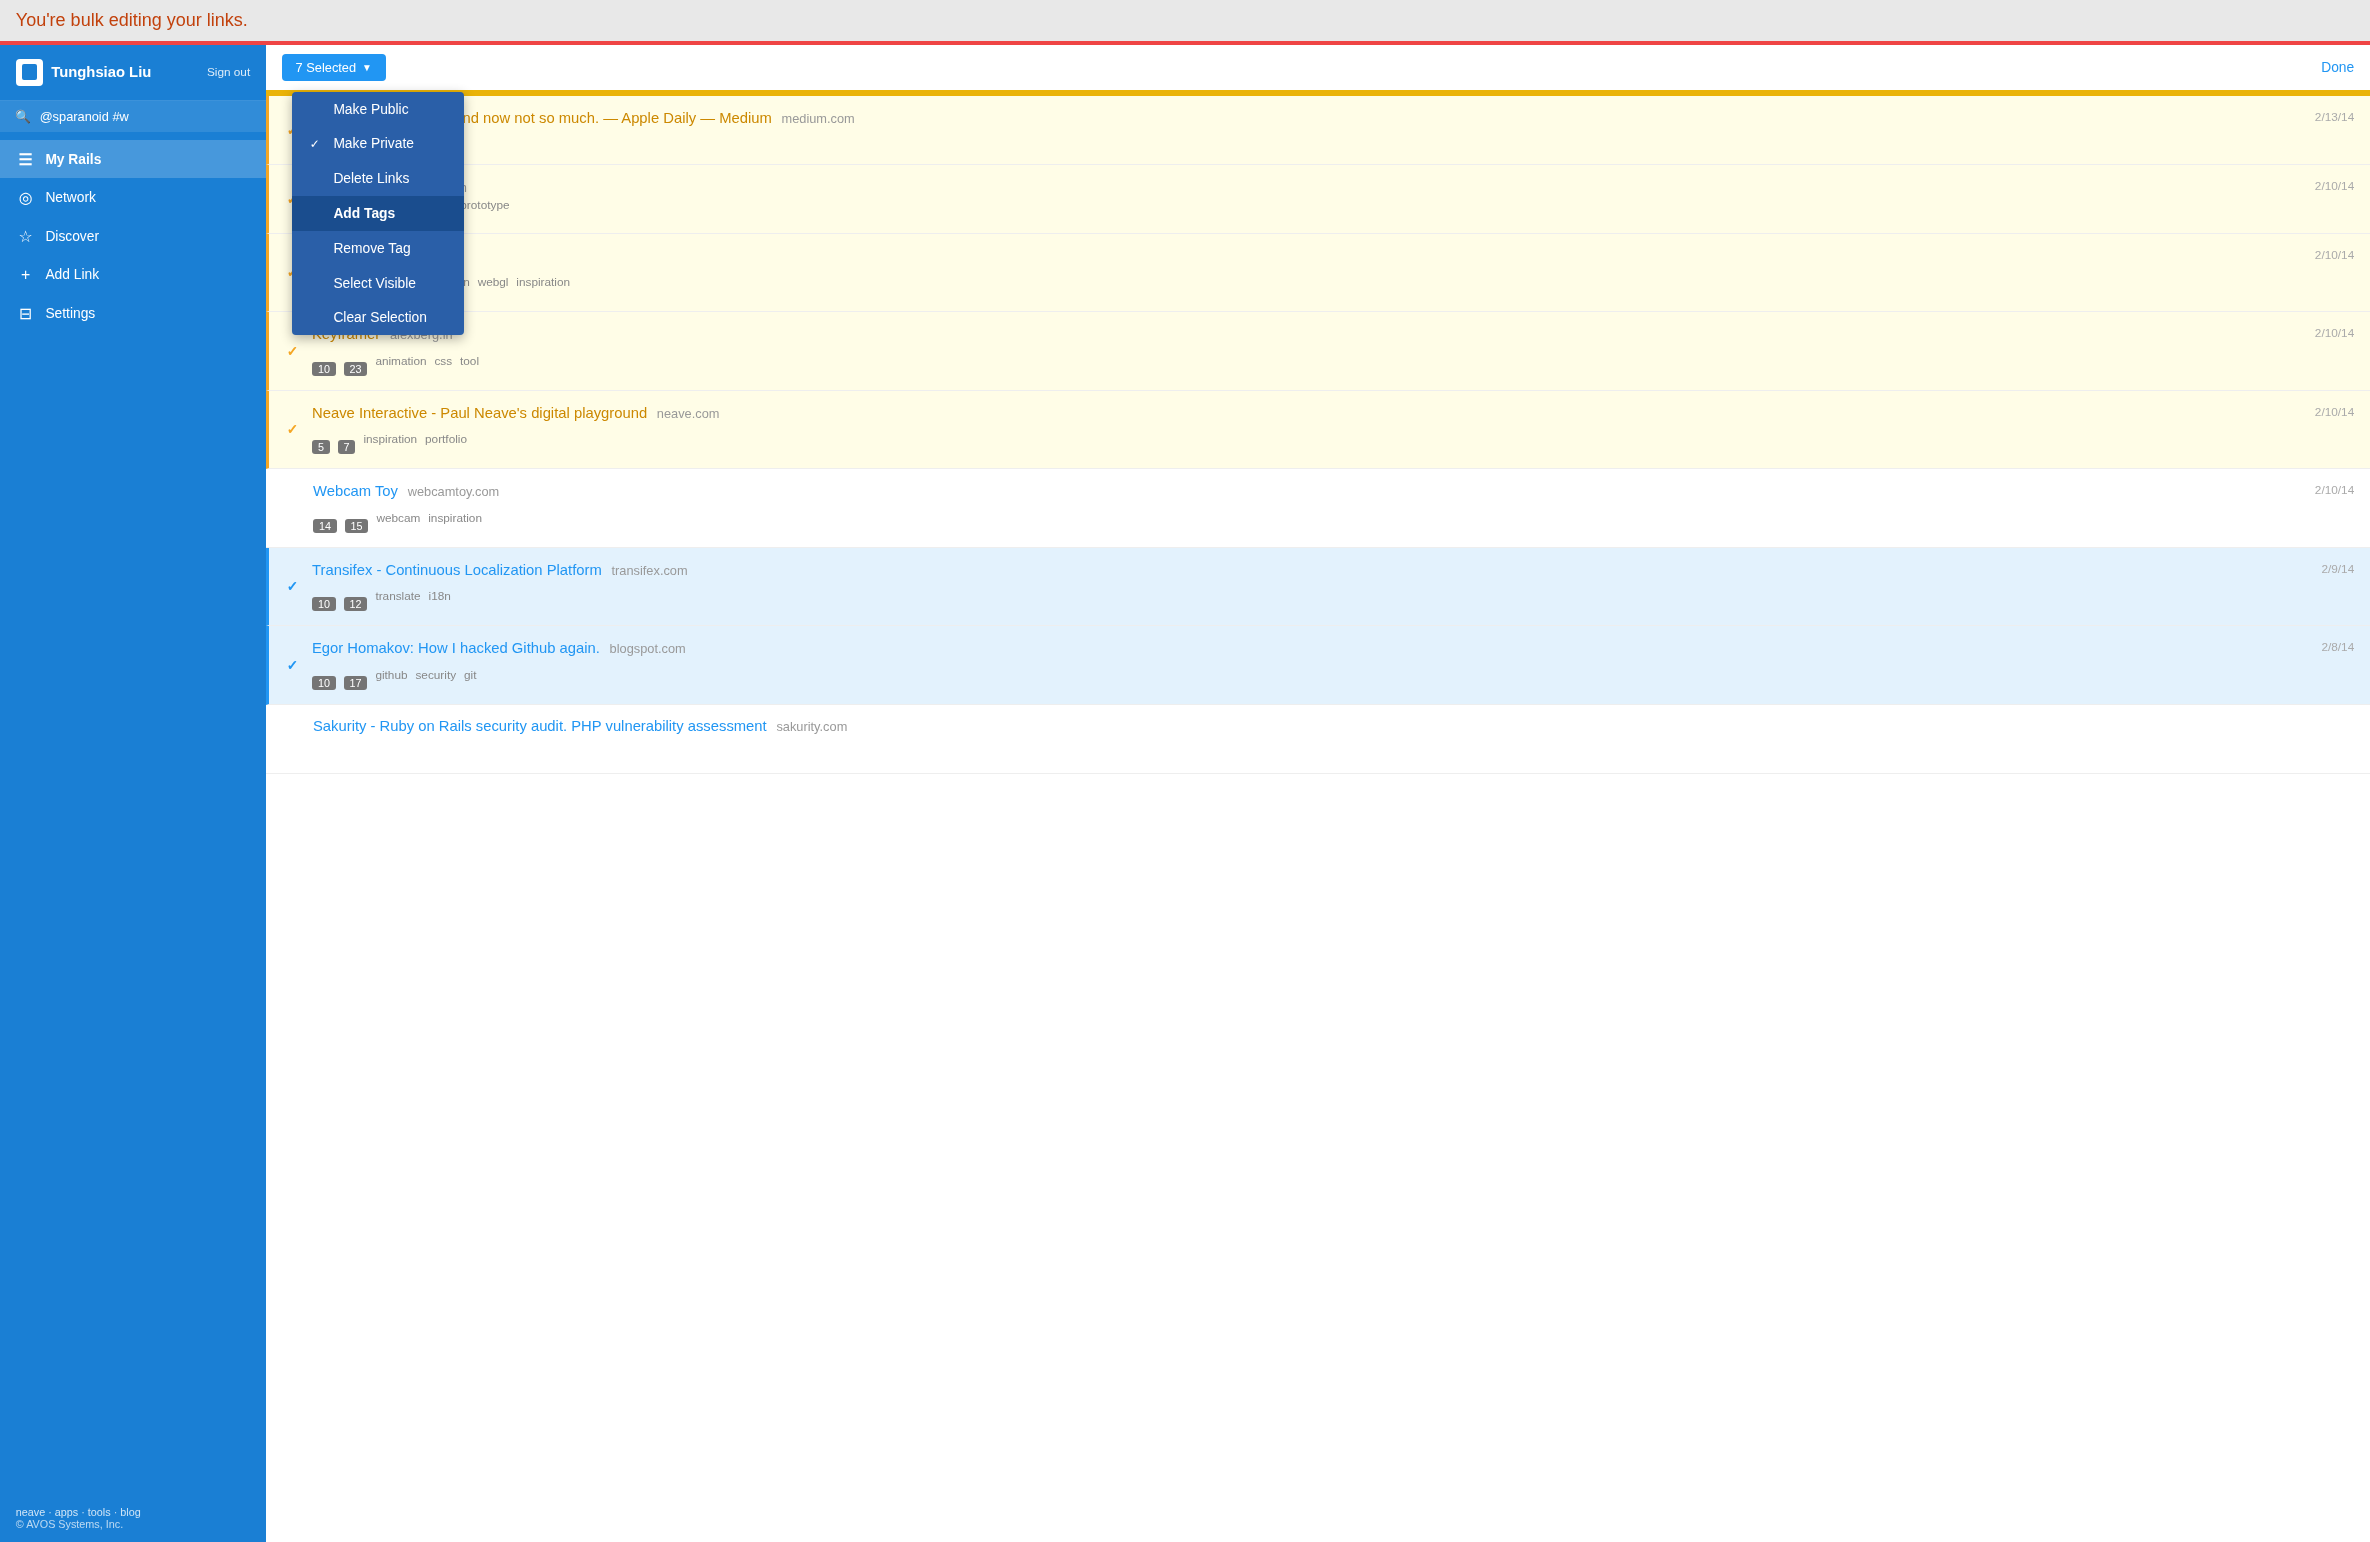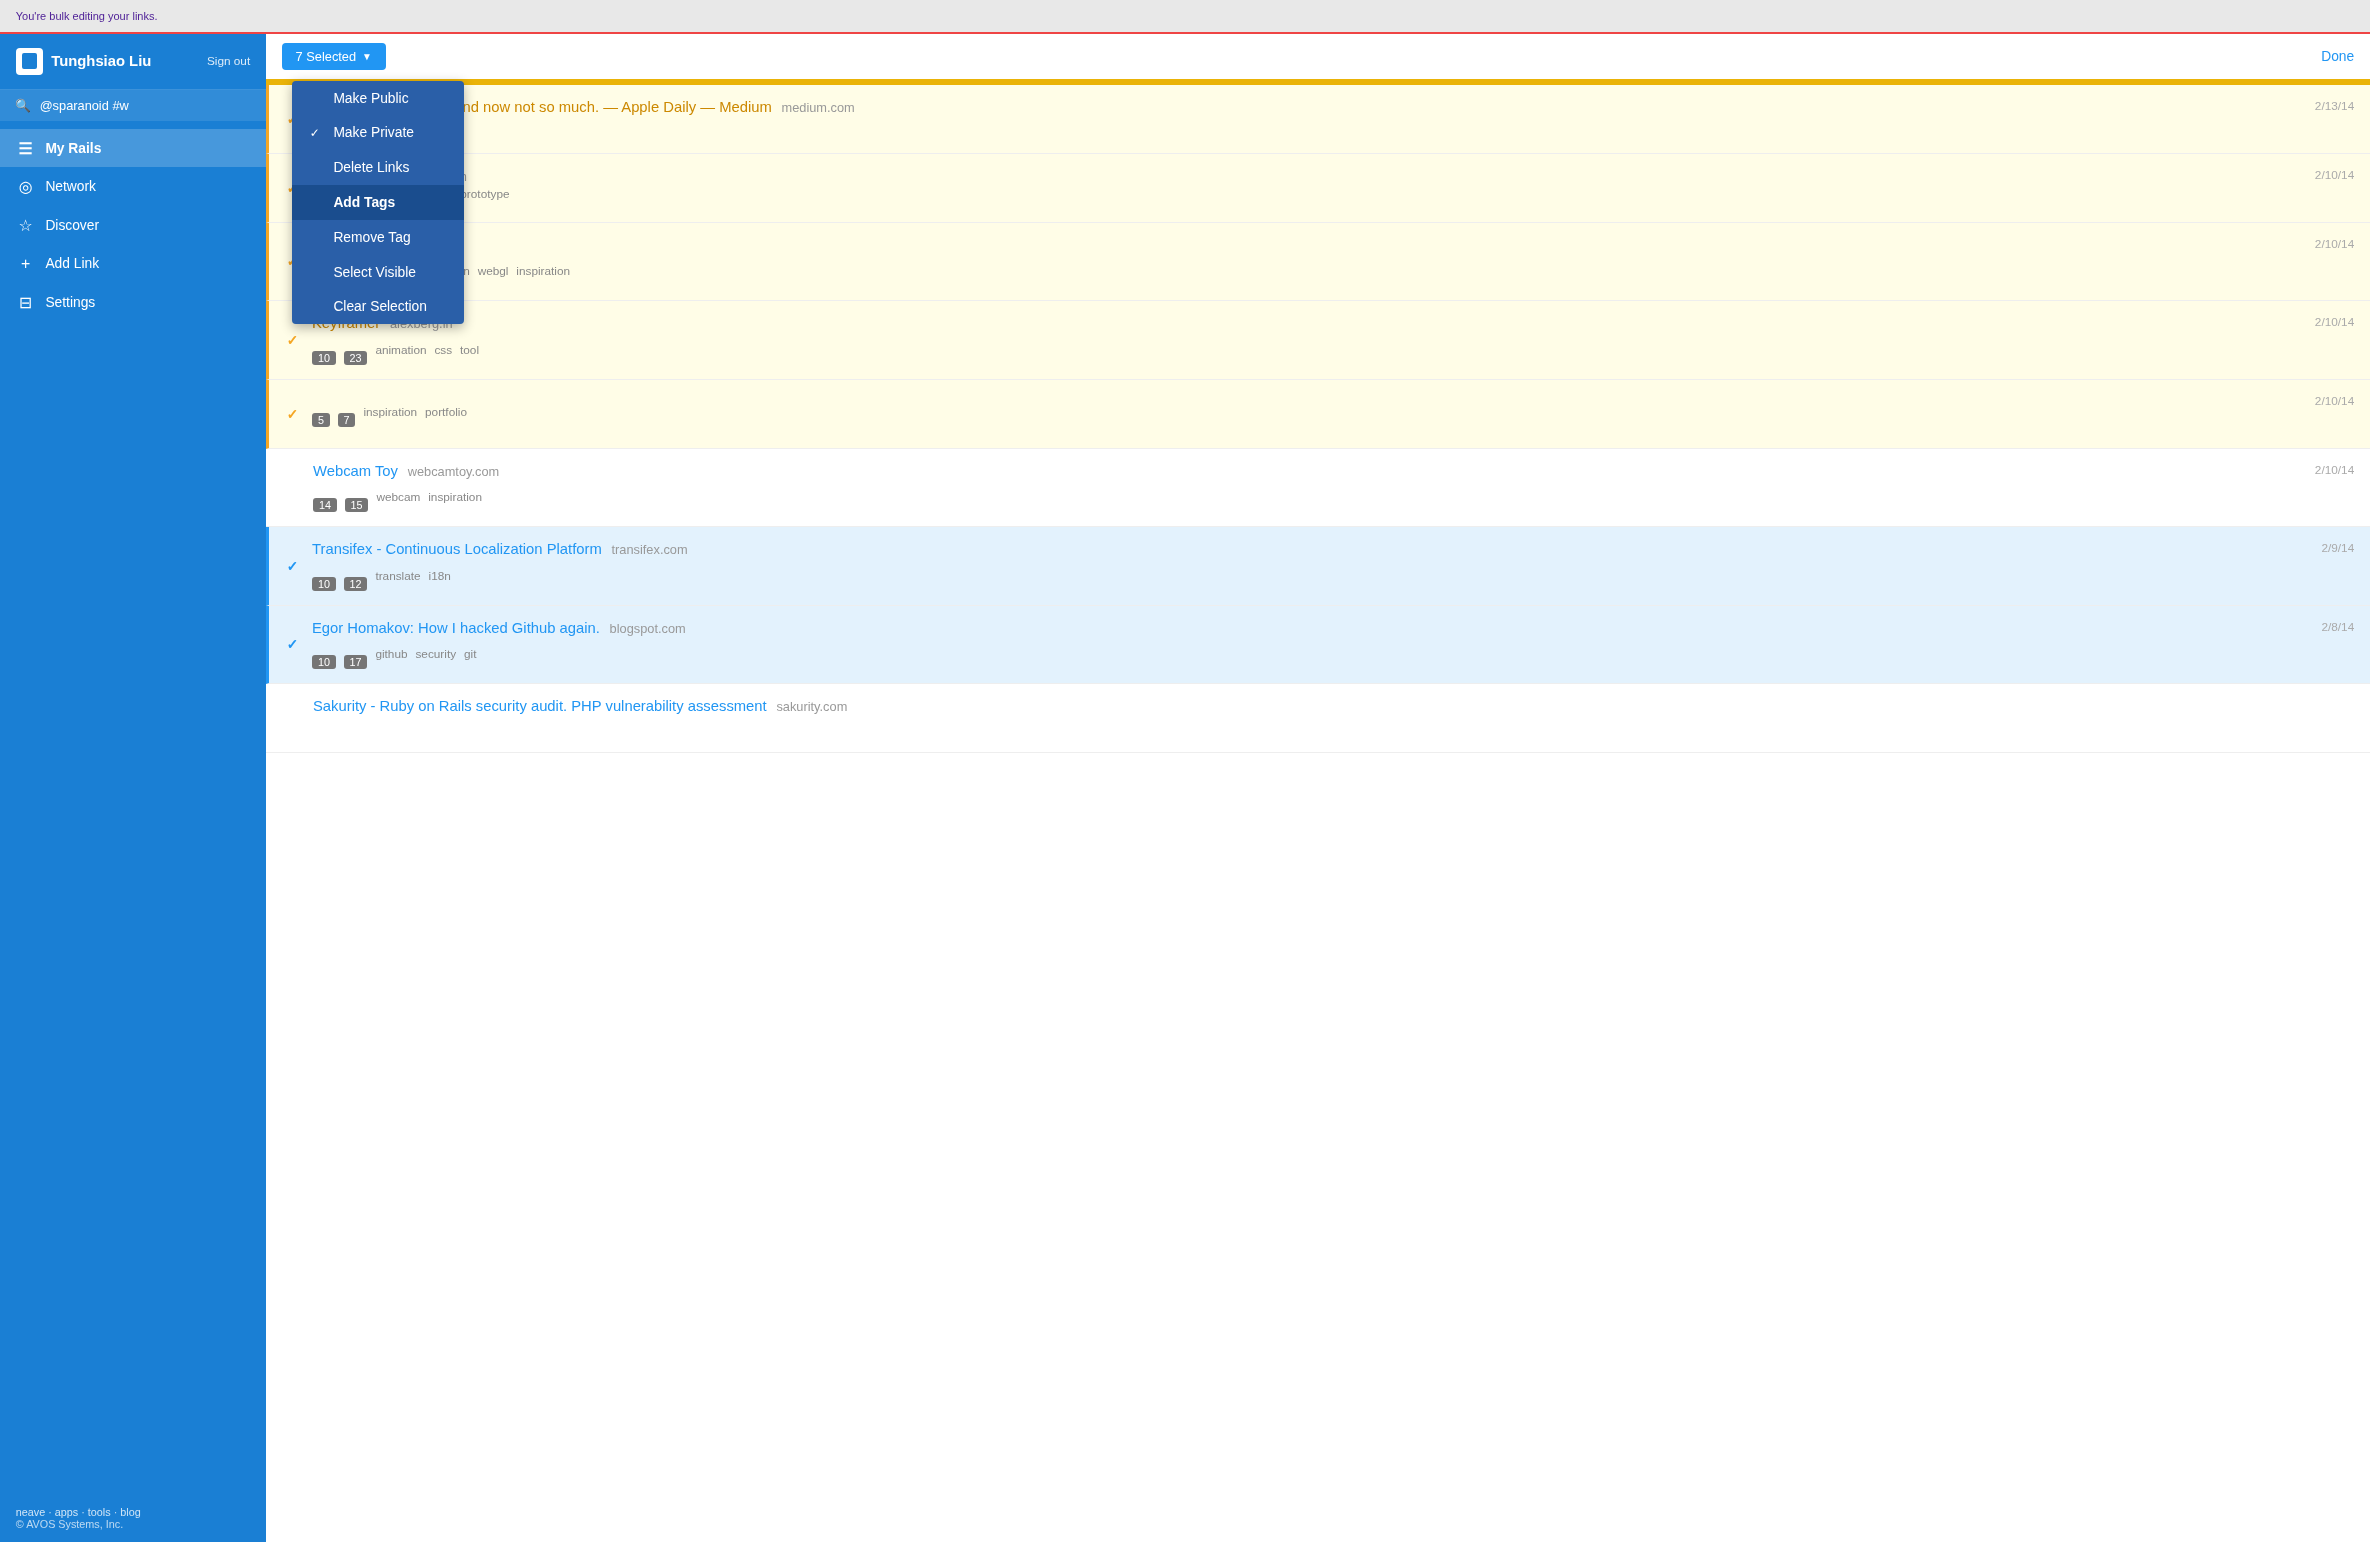--- a/index.html
+++ b/index.html
@@ -1,18 +1,18 @@
 <!DOCTYPE html>
 <html><head>
   <meta charset="utf-8">
   <style>
     * { margin: 0; padding: 0; box-sizing: border-box; }
     body { font-family: -apple-system, BlinkMacSystemFont, 'Helvetica Neue', Arial, sans-serif; font-size: 13.8px; background: #f5f5f5; display: flex; flex-direction: column; height: 100vh; overflow: hidden; }
 
-    .top-bar { background: #e8e8e8; padding: 9.9px 15.8px; font-size: 11px; color: #4c1d95; border-bottom: 2px solid #ef4444; flex-shrink: 0; }
+    .top-bar { background: #e8e8e8; padding: 9.9px 15.8px; font-size: 18px; color: #c2410c; border-bottom: 4px solid #ef4444; flex-shrink: 0; }
 
     .main-container { display: flex; flex: 1; overflow: hidden; }
 
     
     .sidebar { width: 266px; background: #1a7fd4; display: flex; flex-direction: column; flex-shrink: 0; color: white; }
 
     .sidebar-header { padding: 13.8px 15.8px; display: flex; align-items: center; justify-content: space-between; border-bottom: 1px solid rgba(255,255,255,0.15); }
     .sidebar-logo { display: flex; align-items: center; gap: 7.9px; font-size: 14.8px; font-weight: 700; color: white; }
     .sidebar-logo-icon { width: 27.6px; height: 27.6px; background: white; border-radius: 3.9px; display: flex; align-items: center; justify-content: center; }
     .sidebar-logo-icon span { width: 15.8px; height: 15.8px; background: #1a7fd4; border-radius: 2px; display: block; }
@@ -254,20 +254,24 @@
           <span class="link-date">2/10/14</span>
         </div>
       </div>
 
       <div class="link-item selected">
         <div class="link-checkbox">
           <span class="check-mark orange">✓</span>
         </div>
         <div class="link-row">
           <div class="link-row-inner">
+            <div>
+              <span class="link-title">Neave Interactive - Paul Neave's digital playground</span>
+              <span class="link-domain">neave.com</span>
+            </div>
             <div class="link-meta">
               <span class="link-tag dark">5</span>
               <span class="link-tag dark">7</span>
               <span class="link-tag-text">inspiration</span>
               <span class="link-tag-text">portfolio</span>
             </div>
           </div>
           <span class="link-date">2/10/14</span>
         </div>
       </div>

